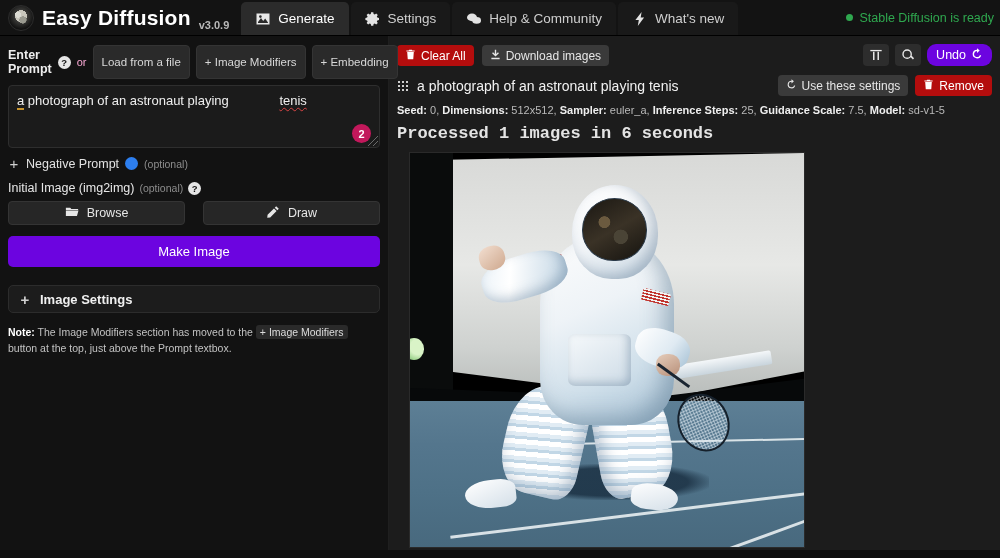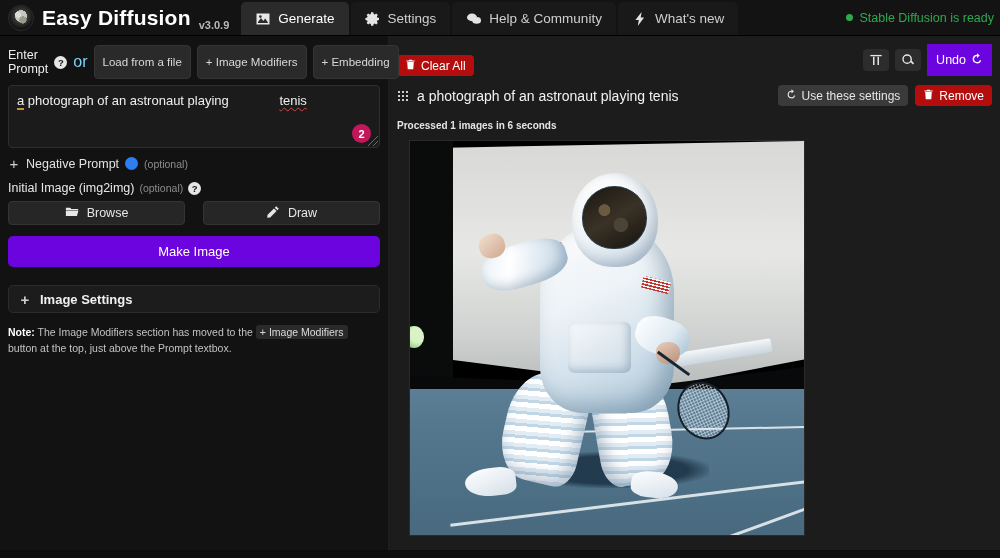--- a/index.html
+++ b/index.html
@@ -78,30 +78,30 @@
   #right {
     flex: 1 1 auto;
     background: #1c1c1c;
     padding: 8px 8px 0 8px;
     overflow: hidden;
   }
 
   
   .row { display: flex; align-items: center; }
   #prompt-head { gap: 6px; margin-bottom: 6px; }
-  #prompt-label { font-size: 12.5px; font-weight: normal; color: #ededed; }
+  #prompt-label { font-size: 12.5px; font-weight: bold; color: #ededed; }
   .help-icon {
     width: 13px; height: 13px; border-radius: 50%;
     background: #e6e6e6; color: #111;
     font-size: 9.5px; font-weight: bold;
     display: inline-flex; align-items: center; justify-content: center;
     flex: 0 0 auto; cursor: pointer;
   }
   .help-icon.blue { background: #2d7ff0; color: #0a0a0a; font-size: 0; }
-  #or-text { font-size: 16px; color: #7dd3fc; }
+  #or-text { font-size: 11px; color: #f9a8d4; }
   .pill {
     background: #2a2a2a; color: #d8d8d8;
     font-size: 11.5px; padding: 10px 8px; border-radius: 4px;
     border: 1px solid #343434; cursor: pointer; white-space: nowrap;
   }
   #prompt-head .right-pills { margin-left: auto; display: flex; gap: 6px; }
 
   
   #prompt-box {
     position: relative;
@@ -202,22 +202,22 @@
   }
   .btn-danger svg, .btn-soft svg { width: 11px; height: 11px; fill: currentColor; }
   #toolbar-right { margin-left: auto; display: flex; align-items: center; gap: 6px; }
   .icon-btn {
     width: 26px; height: 22px; background: #2d2d2d; border-radius: 4px;
     display: inline-flex; align-items: center; justify-content: center;
     cursor: pointer;
   }
   .icon-btn svg { width: 14px; height: 14px; fill: #e8e8e8; }
   #undo-btn {
-    background: #6c04e0; color: #fff; border-radius: 0;
-    height: 32px; padding: 0 9px; font-size: 12.5px;
+    background: #6c04e0; color: #fff; border-radius: 9px;
+    height: 22px; padding: 0 9px; font-size: 12.5px;
     display: inline-flex; align-items: center; gap: 5px; cursor: pointer;
   }
 
   
   #result-head {
     display: flex; align-items: center; gap: 8px;
     margin-top: 9px;
   }
   #drag-handle {
     width: 12px; height: 11px; flex: 0 0 auto;
@@ -225,21 +225,21 @@
     background-size: 4px 4px; background-position: 0 0;
     cursor: grab;
   }
   #result-title { font-size: 14px; color: #f2f2f2; white-space: nowrap; }
   #result-head-actions { margin-left: auto; display: flex; gap: 7px; }
 
   #meta {
     margin-top: 6px; font-size: 11px; color: #b9b9b9; line-height: 1.55;
   }
   #meta b { color: #efefef; }
-  #processed { margin-top: 14px; font-size: 10px; color: #e4e4e4; font-weight: bold; }
+  #processed { margin-top: 5px; font-size: 17px; color: #e4e4e4; font-weight: bold; font-family: Liberation Mono, monospace; }
 
   
   #img-wrap {
     margin-top: 9px; margin-left: 12px;
     width: 396px; height: 396px;
     border: 1px solid #2a2a2a;
     position: relative; overflow: hidden;
     background: #000;
     cursor: pointer;
   }
@@ -518,20 +518,28 @@
   <div id="right">
 
     <div id="toolbar">
       <div class="btn-danger">
         <span>
           <svg viewBox="0 0 16 16">
               <path d="M6 1h4l.6 1H14v1.6H2V2h3.4zM3.2 4.4h9.6L12 15H4z"></path>
             </svg>
         </span>
         <span>Clear All</span>
+      </div>
+      <div class="btn-soft">
+        <span>
+          <svg viewBox="0 0 16 16">
+              <path d="M7 1h2v6.2l2.6-2.6 1.4 1.4L8 11 3 6l1.4-1.4L7 7.2zM2 12.6h12V15H2z"></path>
+            </svg>
+        </span>
+        <span>Download images</span>
       </div>
 
       <div id="toolbar-right">
         <div class="icon-btn">
           <svg viewBox="0 0 16 16">
               <path d="M1.5 2.2h13v1.5h-13z"></path>
               <path d="M4.6 4.4h1.7v9.4H4.6zM9.7 4.4h1.7v9.4H9.7z"></path>
             </svg>
         </div>
         <div class="icon-btn">
@@ -567,20 +575,34 @@
           <span>
             <svg viewBox="0 0 16 16">
                 <path d="M6 1h4l.6 1H14v1.6H2V2h3.4zM3.2 4.4h9.6L12 15H4z"></path>
               </svg>
           </span>
           <span>Remove</span>
         </div>
       </div>
     </div>
 
+    <div id="meta">
+      <b>Seed:</b>
+      <span>0,</span>
+      <b>Dimensions:</b>
+      <span>512x512,</span>
+      <b>Sampler:</b>
+      <span>euler_a,</span>
+      <b>Inference Steps:</b>
+      <span>25,</span>
+      <b>Guidance Scale:</b>
+      <span>7.5,</span>
+      <b>Model:</b>
+      <span>sd-v1-5</span>
+    </div>
 
     <div id="processed">Processed 1 images in 6 seconds</div>
 
     <div id="img-wrap" title="generated-astronaut-playing-tennis-image">
       <div id="art">
         <div class="a-wall"></div>
         <div class="a-wall-dark-l"></div>
         <div class="a-darkband"></div>
         <div class="a-court"></div>
         <div class="a-shadow"></div>

